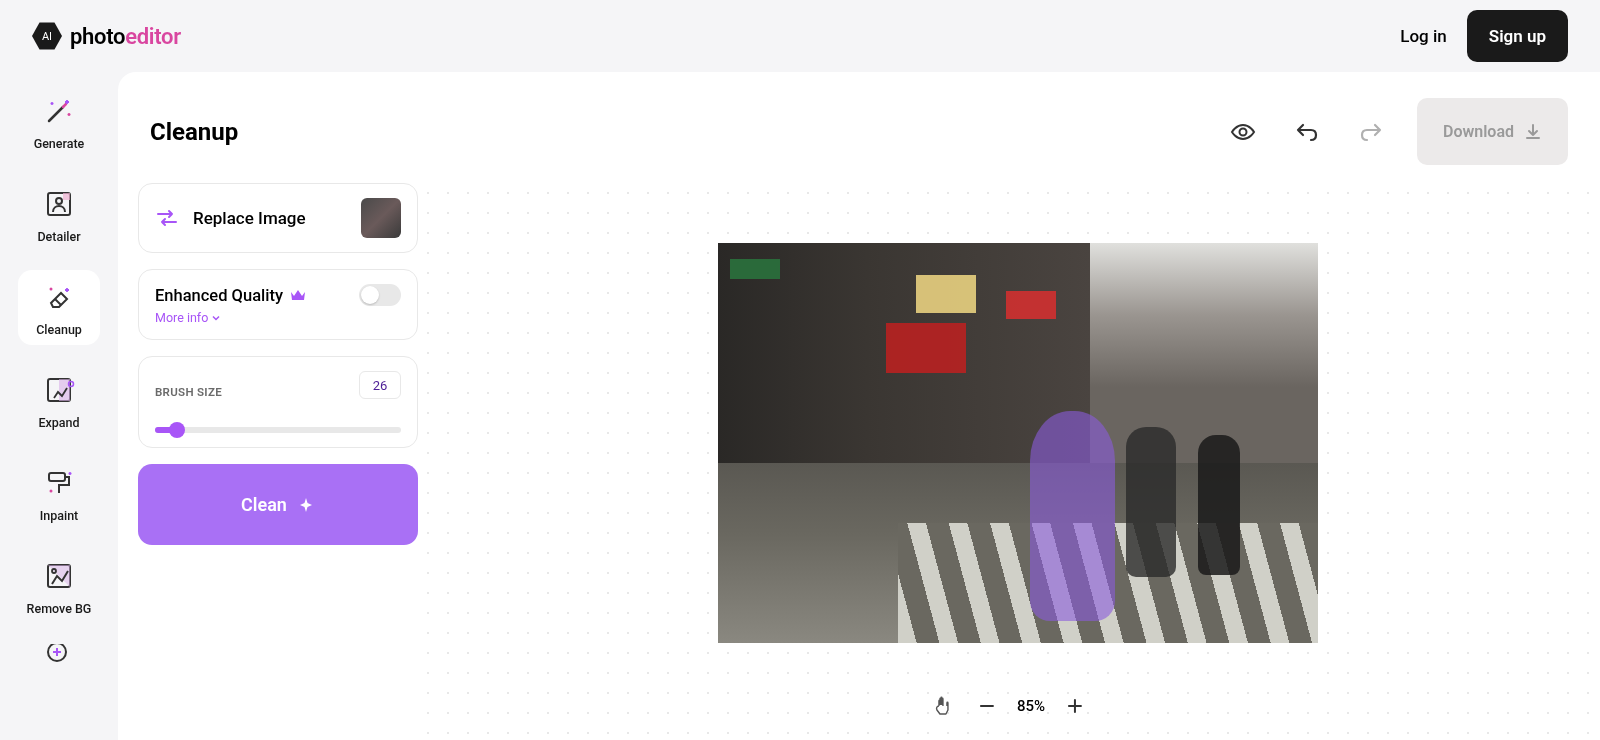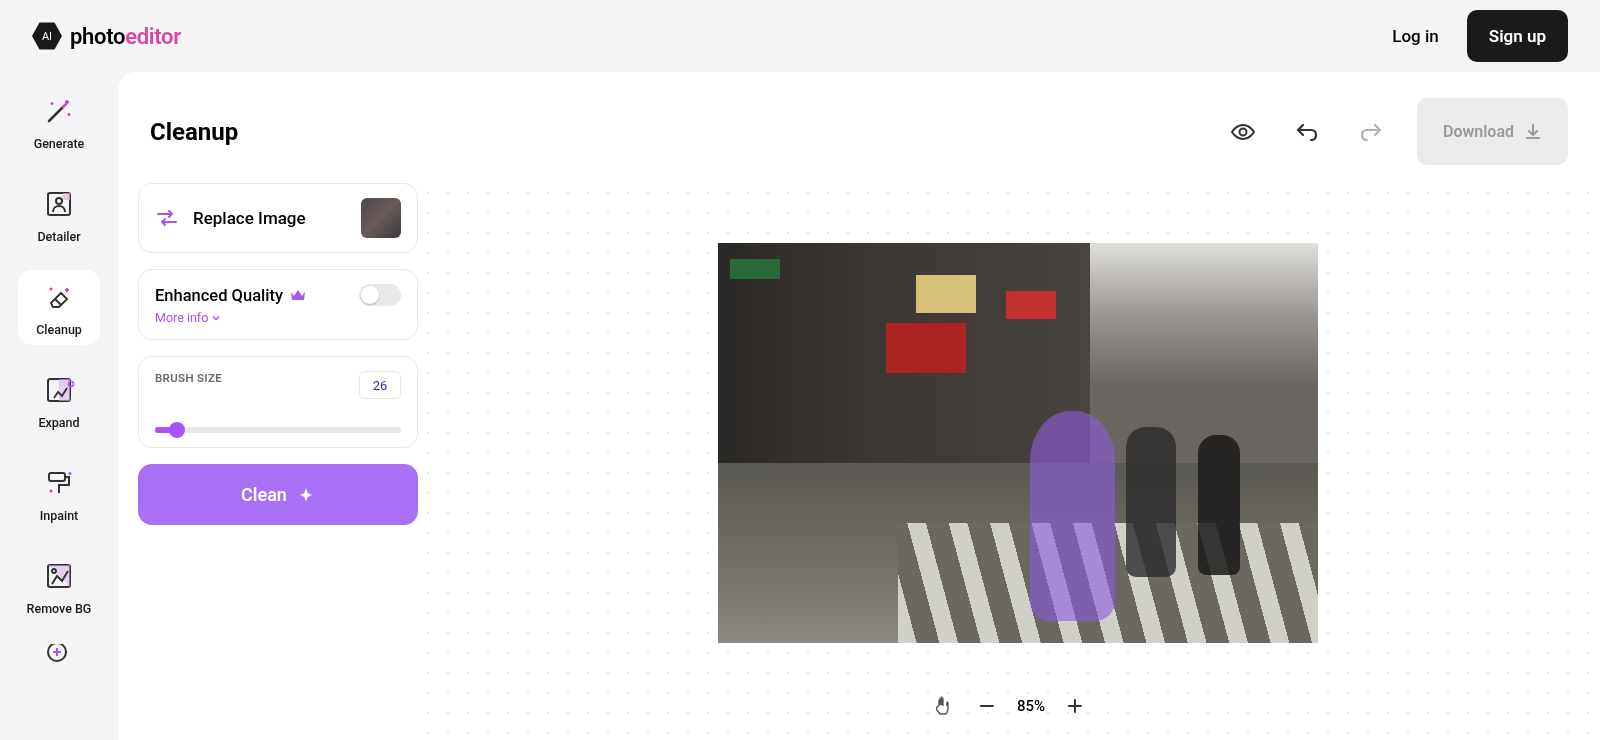--- a/index.html
+++ b/index.html
@@ -4,21 +4,21 @@
 <style>
 * { margin: 0; padding: 0; box-sizing: border-box; font-family: -apple-system, BlinkMacSystemFont, 'Segoe UI', Roboto, sans-serif; }
 body { background: #f5f5f7; width: 1600px; height: 740px; overflow: hidden; }
 
 .header { display: flex; justify-content: space-between; align-items: center; padding: 16px 32px; height: 72px; }
 .logo-area { display: flex; align-items: center; gap: 8px; }
 .logo-badge { width: 30px; height: 30px; background: #1a1a1a; border-radius: 8px; display: flex; align-items: center; justify-content: center; position: relative; clip-path: polygon(25% 5%, 75% 5%, 100% 50%, 75% 95%, 25% 95%, 0% 50%); }
 .logo-badge span { color: #fff; font-size: 11px; font-weight: 400; }
 .logo-text { font-size: 22px; font-weight: 600; letter-spacing: -0.3px; }
 .logo-text .pink { color: #d946a0; font-weight: 600; }
-.header-buttons { display: flex; gap: 28px; align-items: center; justify-content: space-between; }
+.header-buttons { display: flex; gap: 20px; align-items: center; justify-content: space-between; }
 .login-btn { font-size: 17px; font-weight: 500; background: none; border: none; cursor: pointer; }
 .signup-btn { font-size: 17px; font-weight: 600; background: #1a1a1a; color: #fff; border: none; padding: 16px 22px; border-radius: 10px; cursor: pointer; }
 
 .main { display: flex; height: calc(740px - 72px); }
 .sidebar { width: 118px; display: flex; flex-direction: column; align-items: center; padding-top: 12px; gap: 18px; }
 .nav-item { display: flex; flex-direction: column; align-items: center; gap: 6px; padding: 8px; width: 82px; cursor: pointer; border-radius: 14px; }
 .nav-item.active { background: #fff; }
 .nav-icon { width: 38px; height: 38px; display: flex; align-items: center; justify-content: center; }
 .nav-label { font-size: 12.5px; font-weight: 500; color: #1a1a1a; }
 
@@ -38,28 +38,28 @@
 .thumb { width: 40px; height: 40px; border-radius: 6px; background: linear-gradient(135deg,#4a4a4a 0%,#6a5a5a 50%,#3a3a3a 100%); }
 
 .eq-row { display: flex; align-items: center; justify-content: space-between; }
 .eq-left { display: flex; align-items: center; gap: 6px; }
 .eq-title { font-size: 16.5px; font-weight: 500; }
 .crown { color: #a855f7; }
 .toggle { width: 42px; height: 22px; background: #e8e8e8; border-radius: 11px; position: relative; cursor: pointer; }
 .toggle::after { content: ''; position: absolute; width: 18px; height: 18px; background: #fff; border-radius: 50%; top: 2px; left: 2px; box-shadow: 0 1px 2px rgba(0,0,0,0.2); }
 .more-info { font-size: 12.5px; color: #a855f7; margin-top: 4px; cursor: pointer; display: flex; align-items: center; gap: 3px; }
 
-.brush-row { display: flex; justify-content: space-between; align-items: flex-start; }
+.brush-row { display: flex; justify-content: space-between; align-items: flex-end; }
 .brush-label { font-size: 11.5px; font-weight: 600; color: #6a6a6a; letter-spacing: 0.3px; }
 .brush-val { width: 42px; height: 28px; border: 1px solid #e8e8e8; border-radius: 6px; display: flex; align-items: center; justify-content: center; font-size: 13px; color: #4c1d95; }
 .slider-track { margin-top: 28px; height: 6px; background: #e8e8e8; border-radius: 3px; position: relative; }
 .slider-fill { position: absolute; left: 0; width: 9%; height: 100%; background: #a855f7; border-radius: 3px; }
 .slider-thumb { position: absolute; left: 9%; top: 50%; transform: translate(-50%,-50%); width: 16px; height: 16px; background: #a855f7; border-radius: 50%; }
 
-.clean-btn { background: #a970f5; color: #fff; border: none; font-size: 18px; font-weight: 600; padding: 20px; border-radius: 14px; cursor: pointer; display: flex; align-items: center; justify-content: center; gap: 10px; width: 100%; }
+.clean-btn { background: #a970f5; color: #fff; border: none; font-size: 18px; font-weight: 600; padding: 30px; border-radius: 14px; cursor: pointer; display: flex; align-items: center; justify-content: center; gap: 10px; width: 100%; }
 
 .canvas-area { flex: 1; position: relative; background-image: radial-gradient(#e8e8e8 1px, transparent 1px); background-size: 20px 20px; }
 .image-wrap { position: absolute; left: 300px; top: 60px; width: 600px; height: 400px; }
 .photo { width: 100%; height: 100%; position: relative; overflow: hidden; }
 .sky-band { position: absolute; top: 0; right: 0; width: 40%; height: 40%; background: linear-gradient(180deg,#e8e8ea 0%,#d8d8d5 100%); }
 .buildings-left { position: absolute; top: 0; left: 0; width: 62%; height: 60%; background: linear-gradient(90deg,#2a2826 0%,#3a3632 40%,#4a4440 100%); }
 .buildings-right { position: absolute; top: 0; right: 0; width: 38%; height: 60%; background: linear-gradient(180deg,#e0e0dd 0%,#9a9590 30%,#6a6560 60%); }
 .street { position: absolute; bottom: 0; left: 0; width: 100%; height: 45%; background: linear-gradient(180deg,#5a5852 0%,#6a6860 40%,#8a8880 100%); }
 .crosswalk { position: absolute; bottom: 0; left: 30%; width: 70%; height: 30%; background: repeating-linear-gradient(75deg,#d0d0c8 0px,#d0d0c8 18px,#6a6860 18px,#6a6860 40px); }
 .sign-red { position: absolute; top: 20%; left: 28%; width: 80px; height: 50px; background: #c02020; opacity: 0.85; }

